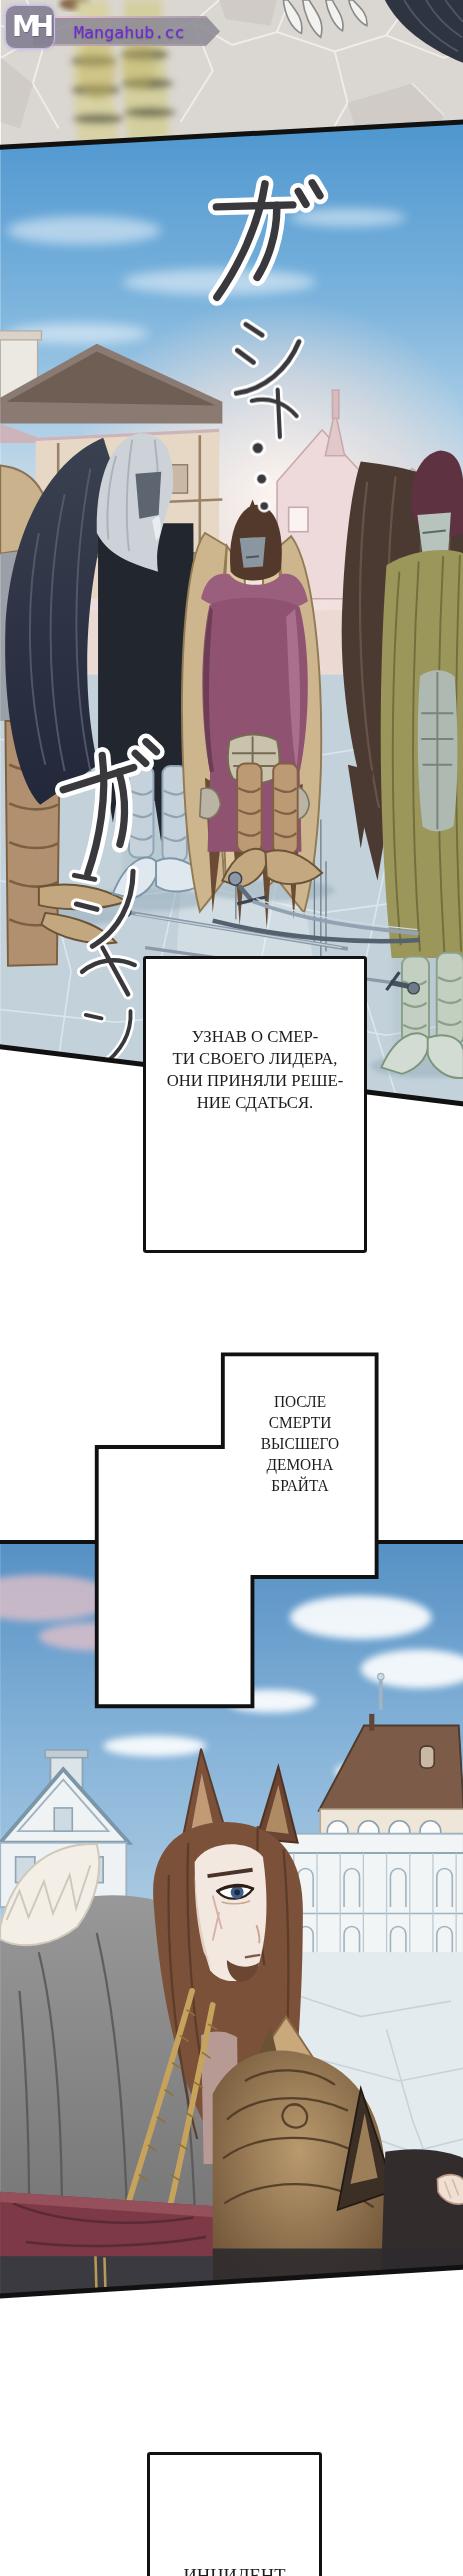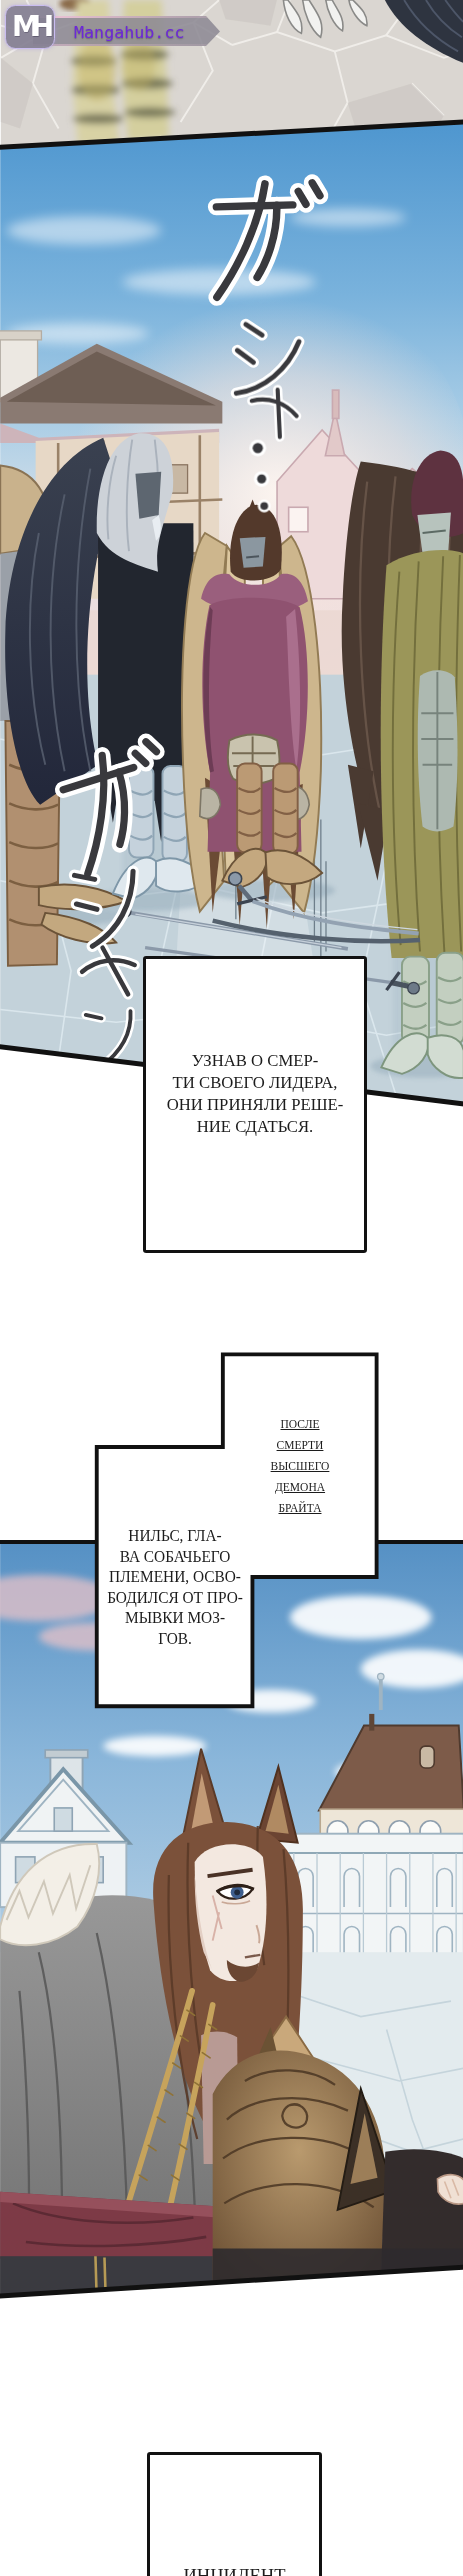--- a/index.html
+++ b/index.html
@@ -5,22 +5,22 @@
   html,body{margin:0;padding:0;background:#e8e8e8;}
   .page{position:relative;width:464px;height:2576px;margin:0 auto;background:var(--paper,#fff);overflow:hidden;font-family:"Liberation Serif",serif;}
   .abs{position:absolute;}
   .panel{position:absolute;left:0;width:464px;overflow:hidden;}
   .panel svg{display:block;}
   .kline{position:absolute;background:var(--ink,#111);}
   
   .nbox{position:absolute;background:#fff;border:3.9px solid var(--ink,#111);border-radius:3.2px;box-sizing:border-box;}
   .ntext{color:var(--text,#1c1c1c);text-align:center;text-transform:uppercase;}
   .ntext div{white-space:nowrap;transform:scaleX(.96);}
-  .t-surrender{font-size:17.4px;line-height:22px;padding-top:90px;}
-  .t-after{font-size:12px;line-height:21px;padding-top:60px;text-decoration:underline;}
+  .t-surrender{font-size:17.4px;line-height:22px;padding-top:66px;}
+  .t-after{font-size:16px;line-height:21px;padding-top:37px;}
   .t-nils{font-size:16px;line-height:20.6px;padding-top:79px;}
   .t-incident{font-size:19.3px;line-height:23px;padding-top:109px;}
   
   .wm{position:absolute;top:0;left:0;z-index:40;}
   .wm-banner{position:absolute;left:33px;top:16px;width:188px;height:30px;background:rgba(141,138,148,.88);clip-path:polygon(0 0,173px 0,187px 15.5px,173px 30px,0 30px);}
   .wm-banner .stripe{position:absolute;left:0;top:0;width:100%;height:1.9px;background:linear-gradient(90deg,var(--banner_accent,#f2c6da),rgba(242,198,218,.15));}
   .wm-banner .stripe.b{top:auto;bottom:0;opacity:.5;}
   .wm-site{position:absolute;left:41px;top:5.8px;font-family:"DejaVu Sans Mono",monospace;font-size:16.7px;color:#6d28d9;text-shadow:0 0.6px 1.3px rgba(60,60,70,.5);}
   .wm-box{position:absolute;left:5.2px;top:5.2px;width:50px;height:44px;background:rgba(132,127,146,.92);border:1.9px solid var(--logo_border,#c9bcf0);border-radius:10.3px;box-sizing:border-box;box-shadow:0 0 3.9px rgba(170,150,230,.5);padding-left:36px;}
   .wm-mono{position:absolute;left:5.8px;top:3.9px;font-family:"DejaVu Sans",sans-serif;font-weight:bold;font-size:28px;color:#fff;letter-spacing:-9px;text-shadow:0.6px 0.6px 0 rgba(90,85,105,.6);}
@@ -576,28 +576,20 @@
   <svg class="abs" style="left:90px;top:1346px;" width="294" height="368" viewBox="0 0 456 572">
     <path d="M206,13 H445 V359 H252 V560 H10 V157 H206 Z" fill="#ffffff" stroke="var(--ink,#111)" stroke-width="6"></path>
   </svg>
   <div class="abs ntext t-after" style="left:223px;top:1354px;width:154px;height:223px;">
       <div>ПОСЛЕ</div>
       <div>СМЕРТИ</div>
       <div>ВЫСШЕГО</div>
       <div>ДЕМОНА</div>
       <div>БРАЙТА</div>
   </div>
-  <div class="abs ntext t-nils" style="left:97px;top:1447px;width:156px;height:260px;">
-      <div>НИЛЬС, ГЛА-</div>
-      <div>ВА СОБАЧЬЕГО</div>
-      <div>ПЛЕМЕНИ, ОСВО-</div>
-      <div>БОДИЛСЯ ОТ ПРО-</div>
-      <div>МЫВКИ МОЗ-</div>
-      <div>ГОВ.</div>
-  </div>
 
   <div class="nbox" style="left:147px;top:2452px;width:175px;height:167px;">
     <div class="ntext t-incident">
       <div>ИНЦИДЕНТ</div>
     </div>
   </div>
 
   <div class="wm">
     <div class="wm-banner">
       <div class="stripe"></div>

